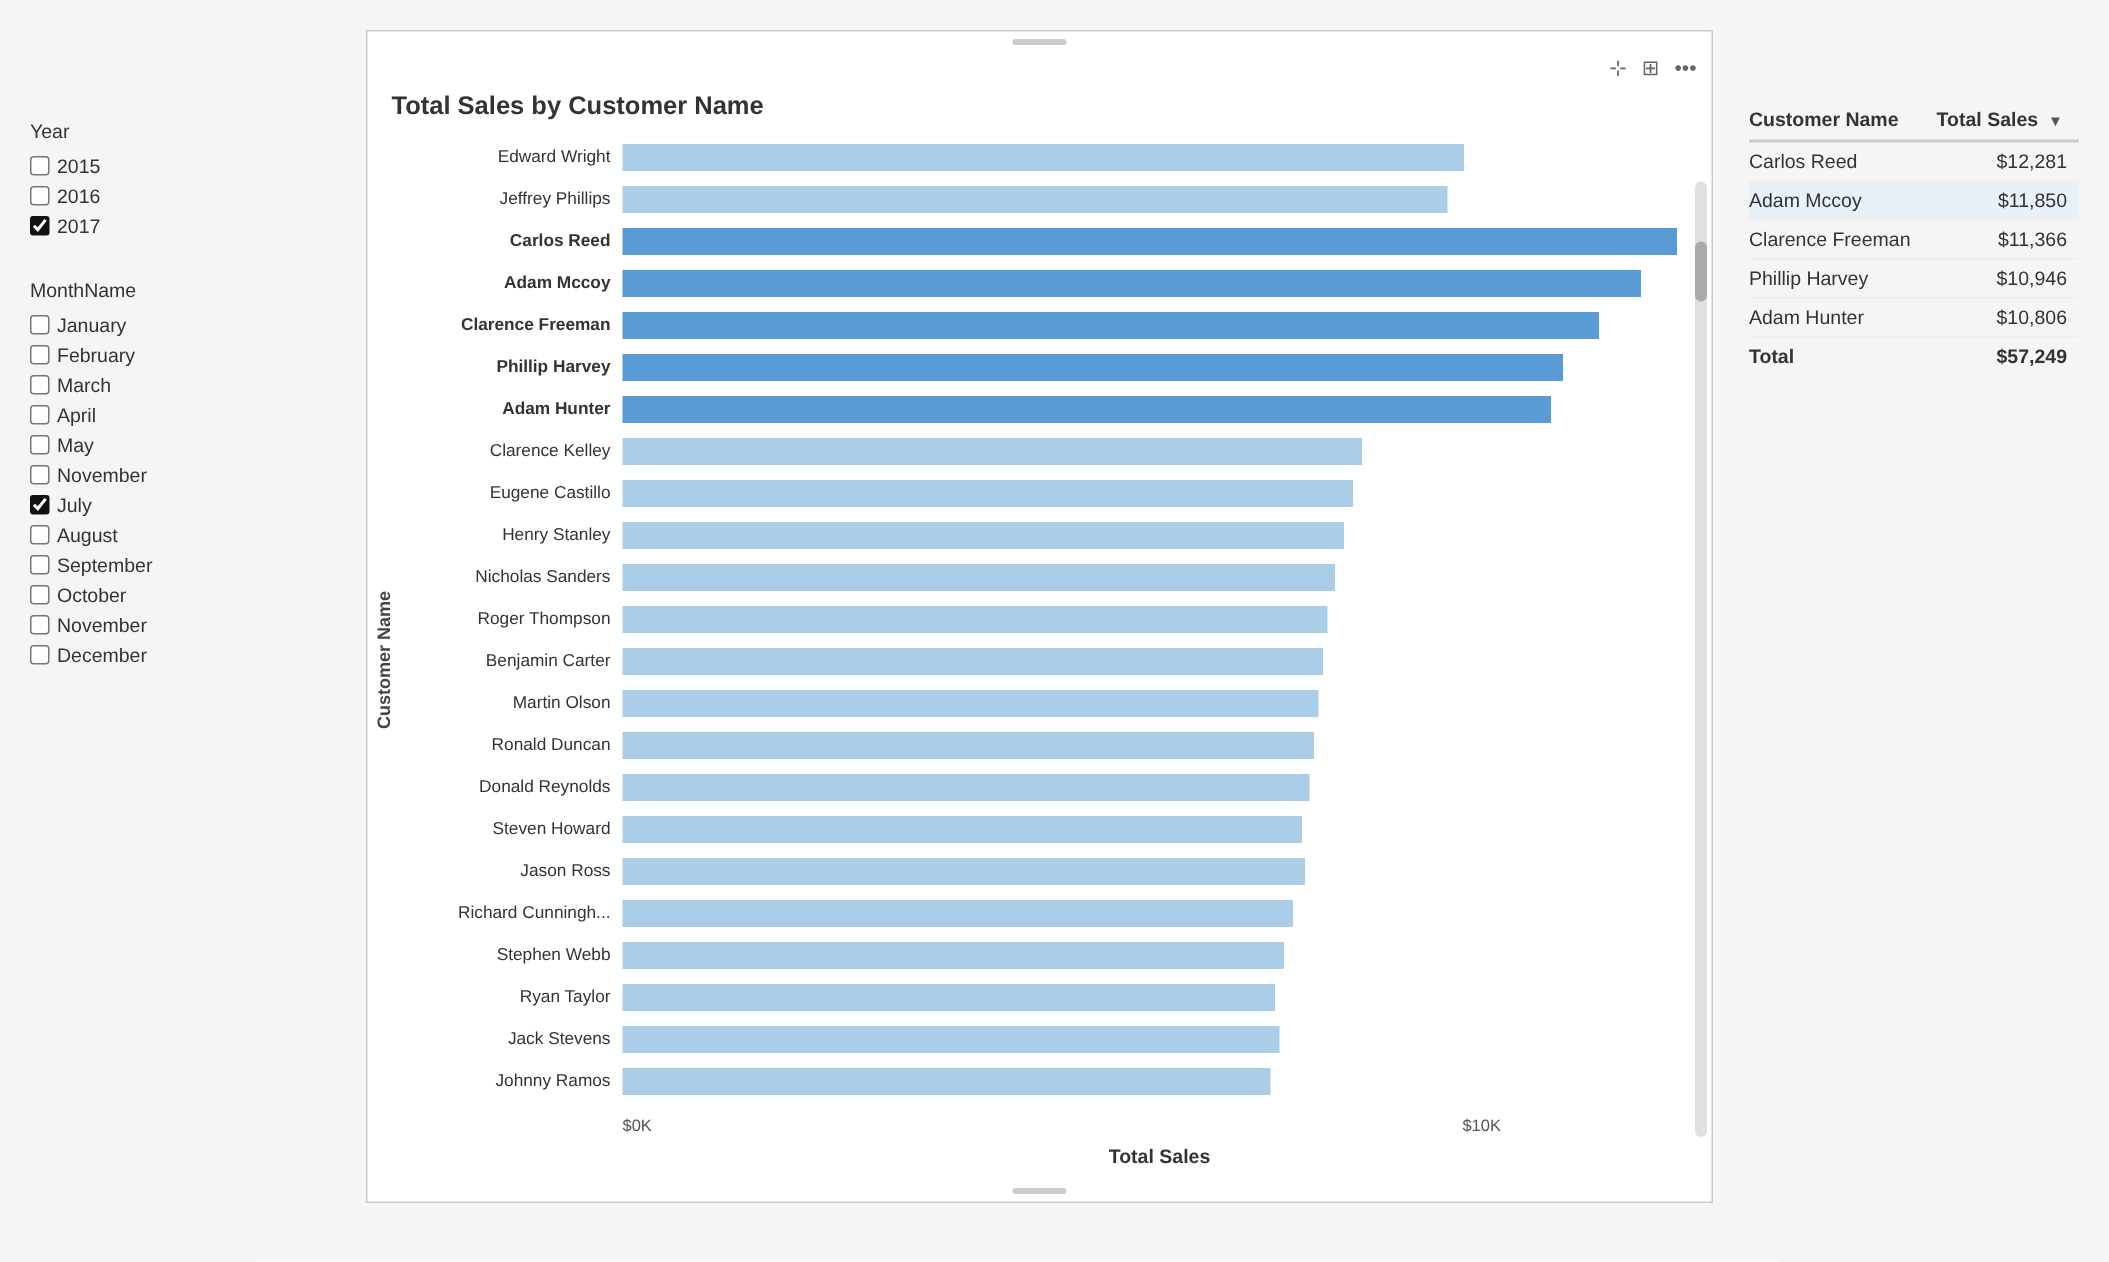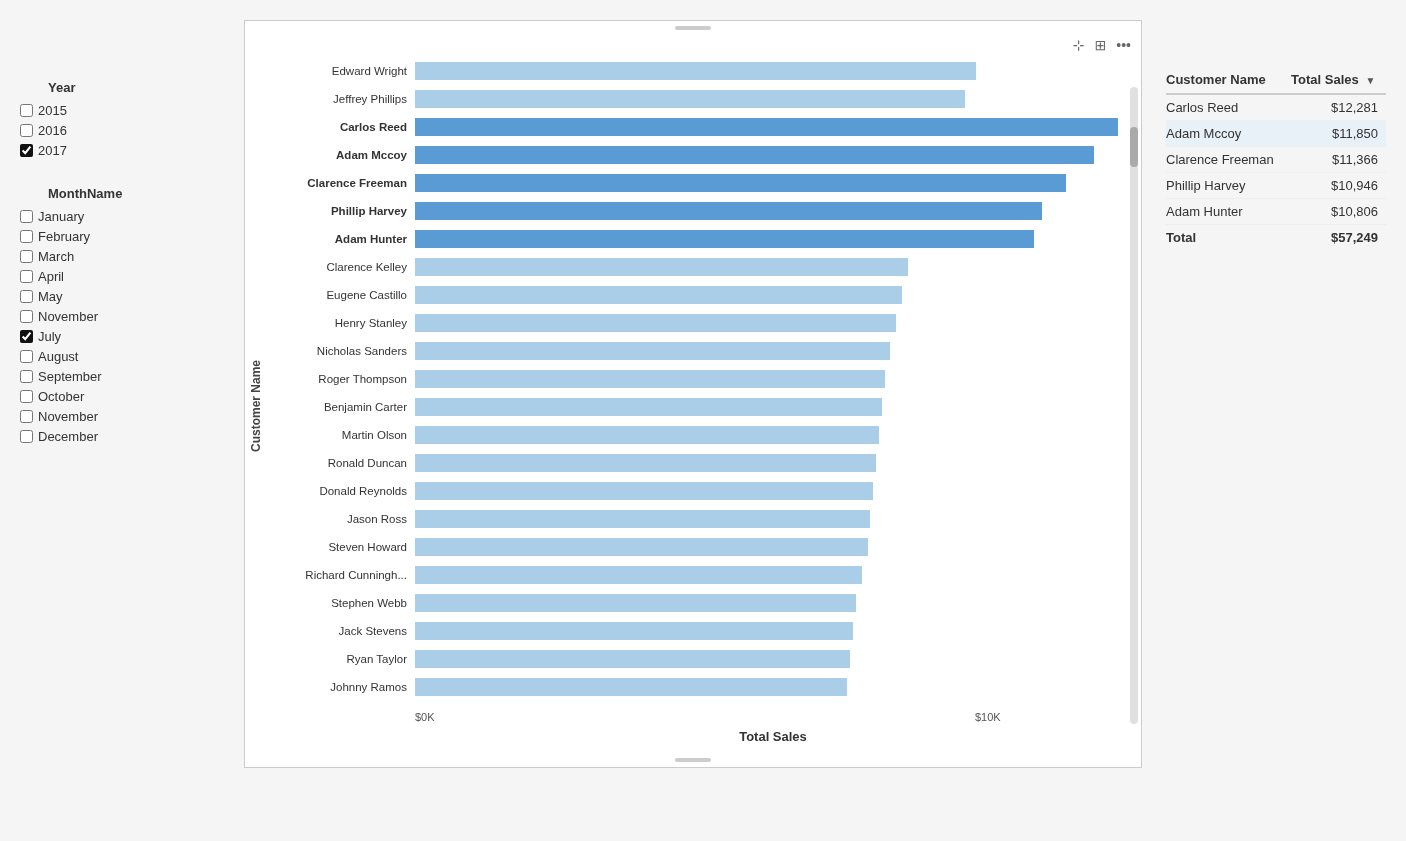--- a/index.html
+++ b/index.html
@@ -26,24 +26,23 @@
     
     .sidebar {
       width: 200px;
       padding-top: 60px;
       flex-shrink: 0;
     }
     .filter-group {
       margin-bottom: 28px;
     }
     .filter-group-title {
-      font-weight: 700;
+      font-weight: 400;
       font-size: 13px;
       margin-bottom: 8px;
-      margin-left: 28px;
     }
     .filter-item {
       display: flex;
       align-items: center;
       gap: 5px;
       margin-bottom: 5px;
       font-size: 13px;
     }
     .filter-item input[type="checkbox"] {
       width: 13px;
@@ -316,20 +315,21 @@
 
   <div class="chart-panel">
     <div class="chart-panel-handle">
       <div class="handle-bar"></div>
     </div>
     <div class="chart-toolbar">
       <span class="chart-toolbar-icon">⊹</span>
       <span class="chart-toolbar-icon">⊞</span>
       <span class="chart-toolbar-icon">•••</span>
     </div>
+    <div class="chart-title">Total Sales by Customer Name</div>
     <div class="chart-body">
       <div class="y-axis-label">Customer Name</div>
       <div class="bars-section">
         <div id="bar-rows">
             <div class="bar-row">
               <div class="bar-label">Edward Wright</div>
               <div class="bar-track">
                 <div class="bar-fill" style="width: 78.4%;"></div>
               </div>
             </div>
@@ -417,53 +417,53 @@
                 <div class="bar-fill" style="width: 64.4%;"></div>
               </div>
             </div>
             <div class="bar-row">
               <div class="bar-label">Donald Reynolds</div>
               <div class="bar-track">
                 <div class="bar-fill" style="width: 64%;"></div>
               </div>
             </div>
             <div class="bar-row">
+              <div class="bar-label">Steven Howard</div>
+              <div class="bar-track">
+                <div class="bar-fill" style="width: 63.2%;"></div>
+              </div>
+            </div>
+            <div class="bar-row">
               <div class="bar-label">Jason Ross</div>
               <div class="bar-track">
                 <div class="bar-fill" style="width: 63.6%;"></div>
               </div>
             </div>
             <div class="bar-row">
-              <div class="bar-label">Steven Howard</div>
-              <div class="bar-track">
-                <div class="bar-fill" style="width: 63.2%;"></div>
-              </div>
-            </div>
-            <div class="bar-row">
               <div class="bar-label">Richard Cunningh...</div>
               <div class="bar-track">
                 <div class="bar-fill" style="width: 62.4%;"></div>
               </div>
             </div>
             <div class="bar-row">
               <div class="bar-label">Stephen Webb</div>
               <div class="bar-track">
                 <div class="bar-fill" style="width: 61.6%;"></div>
               </div>
             </div>
             <div class="bar-row">
+              <div class="bar-label">Ryan Taylor</div>
+              <div class="bar-track">
+                <div class="bar-fill" style="width: 60.8%;"></div>
+              </div>
+            </div>
+            <div class="bar-row">
               <div class="bar-label">Jack Stevens</div>
               <div class="bar-track">
                 <div class="bar-fill" style="width: 61.2%;"></div>
-              </div>
-            </div>
-            <div class="bar-row">
-              <div class="bar-label">Ryan Taylor</div>
-              <div class="bar-track">
-                <div class="bar-fill" style="width: 60.8%;"></div>
               </div>
             </div>
             <div class="bar-row">
               <div class="bar-label">Johnny Ramos</div>
               <div class="bar-track">
                 <div class="bar-fill" style="width: 60.4%;"></div>
               </div>
             </div>
           </div>
         <div class="x-axis-row" id="x-axis-ticks">

